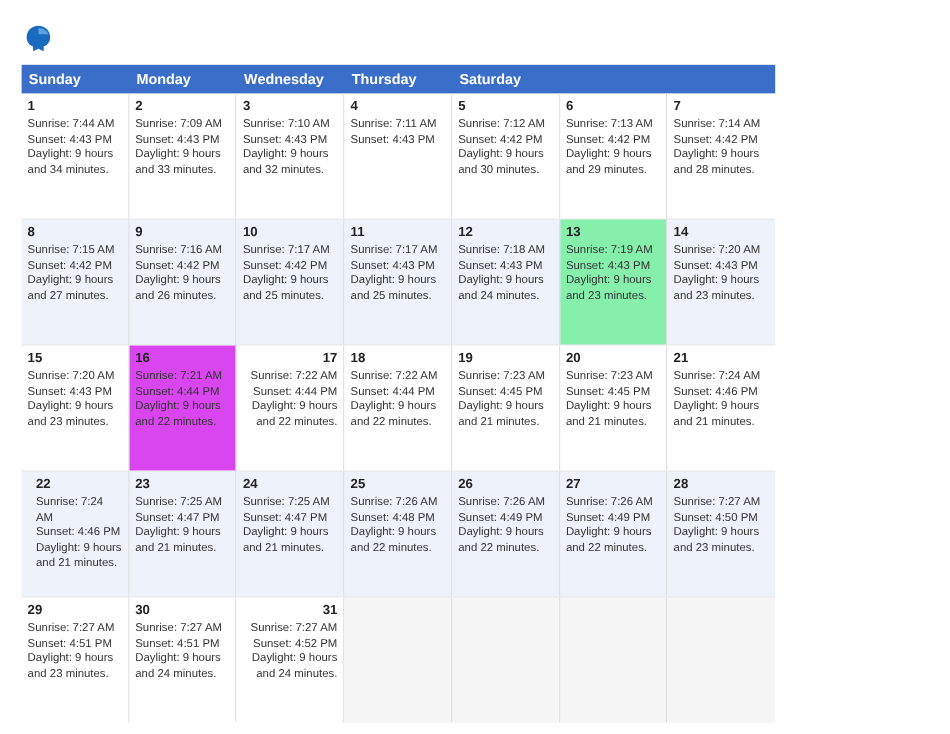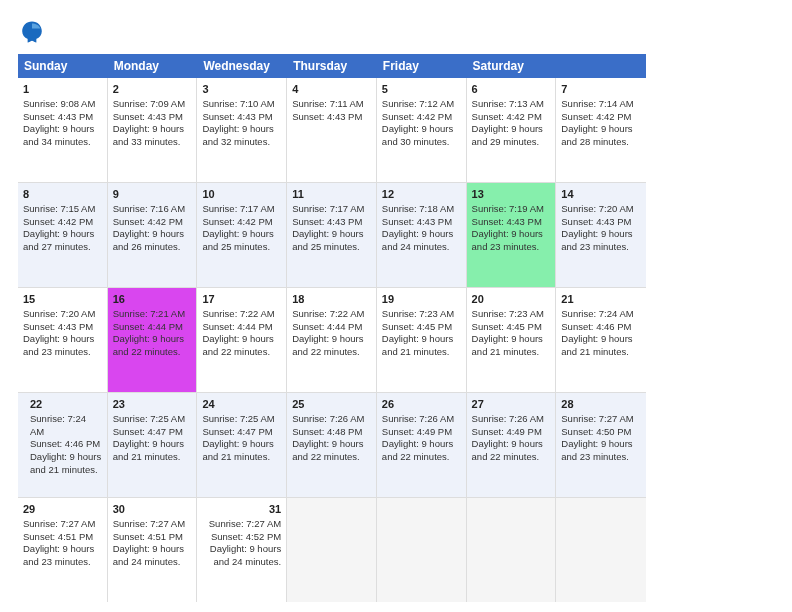--- a/index.html
+++ b/index.html
@@ -130,46 +130,45 @@
       <div class="location-title"></div>
     </div>
   </div>
 
   <div class="calendar">
     <div class="cal-header">
     <div class="cal-header-cell">Sunday</div>
         <div class="cal-header-cell">Monday</div>
         <div class="cal-header-cell">Wednesday</div>
         <div class="cal-header-cell">Thursday</div>
-        <div class="cal-header-cell">Friday</div>
         <div class="cal-header-cell">Saturday</div>
       </div>
     <div class="cal-body">
     <div class="cal-week">
-          <div class="cal-cell" style="background: rgb(255, 255, 255);"><span class="day-num">1</span><span>Sunrise: 9:08 AM</span><br><span>Sunset: 4:43 PM</span><br><span>Daylight: 9 hours and 34 minutes.</span></div>
+          <div class="cal-cell" style="background: rgb(255, 255, 255);"><span class="day-num">1</span><span>Sunrise: 7:44 AM</span><br><span>Sunset: 4:43 PM</span><br><span>Daylight: 9 hours and 34 minutes.</span></div>
           <div class="cal-cell" style="background: rgb(255, 255, 255);"><span class="day-num">2</span><span>Sunrise: 7:09 AM</span><br><span>Sunset: 4:43 PM</span><br><span>Daylight: 9 hours and 33 minutes.</span></div>
           <div class="cal-cell" style="background: rgb(255, 255, 255);"><span class="day-num">3</span><span>Sunrise: 7:10 AM</span><br><span>Sunset: 4:43 PM</span><br><span>Daylight: 9 hours and 32 minutes.</span></div>
           <div class="cal-cell" style="background: rgb(255, 255, 255);"><span class="day-num">4</span><span>Sunrise: 7:11 AM</span><br><span>Sunset: 4:43 PM</span><br></div>
           <div class="cal-cell" style="background: rgb(255, 255, 255);"><span class="day-num">5</span><span>Sunrise: 7:12 AM</span><br><span>Sunset: 4:42 PM</span><br><span>Daylight: 9 hours and 30 minutes.</span></div>
           <div class="cal-cell" style="background: rgb(255, 255, 255);"><span class="day-num">6</span><span>Sunrise: 7:13 AM</span><br><span>Sunset: 4:42 PM</span><br><span>Daylight: 9 hours and 29 minutes.</span></div>
           <div class="cal-cell" style="background: rgb(255, 255, 255);"><span class="day-num">7</span><span>Sunrise: 7:14 AM</span><br><span>Sunset: 4:42 PM</span><br><span>Daylight: 9 hours and 28 minutes.</span></div>
         </div>
         <div class="cal-week">
           <div class="cal-cell" style="background: rgb(238, 242, 250);"><span class="day-num">8</span><span>Sunrise: 7:15 AM</span><br><span>Sunset: 4:42 PM</span><br><span>Daylight: 9 hours and 27 minutes.</span></div>
           <div class="cal-cell" style="background: rgb(238, 242, 250);"><span class="day-num">9</span><span>Sunrise: 7:16 AM</span><br><span>Sunset: 4:42 PM</span><br><span>Daylight: 9 hours and 26 minutes.</span></div>
           <div class="cal-cell" style="background: rgb(238, 242, 250);"><span class="day-num">10</span><span>Sunrise: 7:17 AM</span><br><span>Sunset: 4:42 PM</span><br><span>Daylight: 9 hours and 25 minutes.</span></div>
           <div class="cal-cell" style="background: rgb(238, 242, 250);"><span class="day-num">11</span><span>Sunrise: 7:17 AM</span><br><span>Sunset: 4:43 PM</span><br><span>Daylight: 9 hours and 25 minutes.</span></div>
           <div class="cal-cell" style="background: rgb(238, 242, 250);"><span class="day-num">12</span><span>Sunrise: 7:18 AM</span><br><span>Sunset: 4:43 PM</span><br><span>Daylight: 9 hours and 24 minutes.</span></div>
           <div class="cal-cell" style="background: #86efac;"><span class="day-num">13</span><span>Sunrise: 7:19 AM</span><br><span>Sunset: 4:43 PM</span><br><span>Daylight: 9 hours and 23 minutes.</span></div>
           <div class="cal-cell" style="background: rgb(238, 242, 250);"><span class="day-num">14</span><span>Sunrise: 7:20 AM</span><br><span>Sunset: 4:43 PM</span><br><span>Daylight: 9 hours and 23 minutes.</span></div>
         </div>
         <div class="cal-week">
           <div class="cal-cell" style="background: rgb(255, 255, 255);"><span class="day-num">15</span><span>Sunrise: 7:20 AM</span><br><span>Sunset: 4:43 PM</span><br><span>Daylight: 9 hours and 23 minutes.</span></div>
           <div class="cal-cell" style="background: #d946ef;"><span class="day-num">16</span><span>Sunrise: 7:21 AM</span><br><span>Sunset: 4:44 PM</span><br><span>Daylight: 9 hours and 22 minutes.</span></div>
-          <div class="cal-cell" style="background: rgb(255, 255, 255);"><span class="day-num">17</span><span>Sunrise: 7:22 AM</span><br><span>Sunset: 4:44 PM</span><br><span>Daylight: 9 hours and 22 minutes.</span></div>
+          <div class="cal-cell" style="background: rgb(255, 255, 255); text-align: right;"><span class="day-num">17</span><span>Sunrise: 7:22 AM</span><br><span>Sunset: 4:44 PM</span><br><span>Daylight: 9 hours and 22 minutes.</span></div>
           <div class="cal-cell" style="background: rgb(255, 255, 255);"><span class="day-num">18</span><span>Sunrise: 7:22 AM</span><br><span>Sunset: 4:44 PM</span><br><span>Daylight: 9 hours and 22 minutes.</span></div>
           <div class="cal-cell" style="background: rgb(255, 255, 255);"><span class="day-num">19</span><span>Sunrise: 7:23 AM</span><br><span>Sunset: 4:45 PM</span><br><span>Daylight: 9 hours and 21 minutes.</span></div>
           <div class="cal-cell" style="background: rgb(255, 255, 255);"><span class="day-num">20</span><span>Sunrise: 7:23 AM</span><br><span>Sunset: 4:45 PM</span><br><span>Daylight: 9 hours and 21 minutes.</span></div>
           <div class="cal-cell" style="background: rgb(255, 255, 255);"><span class="day-num">21</span><span>Sunrise: 7:24 AM</span><br><span>Sunset: 4:46 PM</span><br><span>Daylight: 9 hours and 21 minutes.</span></div>
         </div>
         <div class="cal-week">
           <div class="cal-cell" style="background: rgb(238, 242, 250); padding-left: 12px;"><span class="day-num">22</span><span>Sunrise: 7:24 AM</span><br><span>Sunset: 4:46 PM</span><br><span>Daylight: 9 hours and 21 minutes.</span></div>
           <div class="cal-cell" style="background: rgb(238, 242, 250);"><span class="day-num">23</span><span>Sunrise: 7:25 AM</span><br><span>Sunset: 4:47 PM</span><br><span>Daylight: 9 hours and 21 minutes.</span></div>
           <div class="cal-cell" style="background: rgb(238, 242, 250);"><span class="day-num">24</span><span>Sunrise: 7:25 AM</span><br><span>Sunset: 4:47 PM</span><br><span>Daylight: 9 hours and 21 minutes.</span></div>
           <div class="cal-cell" style="background: rgb(238, 242, 250);"><span class="day-num">25</span><span>Sunrise: 7:26 AM</span><br><span>Sunset: 4:48 PM</span><br><span>Daylight: 9 hours and 22 minutes.</span></div>

